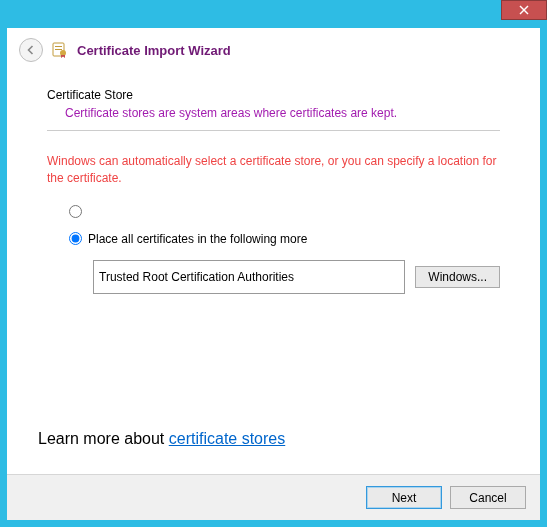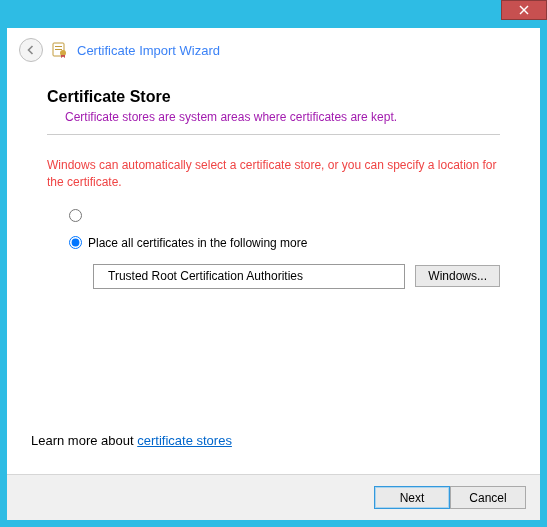--- a/index.html
+++ b/index.html
@@ -62,29 +62,29 @@
     .back-btn svg { width: 12px; height: 12px; fill: #888; }
     .cert-icon {
       width: 18px;
       height: 18px;
       display: inline-flex;
       align-items: center;
       justify-content: center;
     }
     .wizard-title {
       font-size: 13px;
-      color: #3b82f6;
-      font-weight: normal;
+      color: #701a75;
+      font-weight: bold;
     }
     .body {
       padding: 18px 40px 0 40px;
     }
     .section-title {
-      font-weight: bold;
-      font-size: 16px;
+      font-weight: normal;
+      font-size: 12px;
       color: #000;
       margin-bottom: 4px;
     }
     .section-subtitle {
       font-size: 12px;
       color: #a21caf;
       padding-left: 18px;
       margin-bottom: 10px;
     }
     .hr {
@@ -121,60 +121,61 @@
       font-size: 12px;
       margin-bottom: 4px;
     }
     .store-row {
       display: flex;
       align-items: center;
       gap: 10px;
     }
     .store-input {
       flex: 1;
-      height: 25px;
+      height: 34px;
       border: 1px solid #999;
-      padding: 2px 14px;
+      padding: 2px 5px;
       font-size: 12px;
       font-family: inherit;
       background: #fff;
     }
     .browse-btn {
       height: 22px;
       padding: 0 12px;
       font-size: 12px;
       font-family: inherit;
       background: #eaeaea;
       border: 1px solid #aaa;
       cursor: pointer;
       min-width: 74px;
     }
     .learn-more {
       position: absolute;
-      left: 24px;
+      left: 31px;
       bottom: 72px;
-      font-size: 13px;
+      font-size: 16px;
       margin-top: 14px;
     }
     .learn-more a {
       color: #0066cc;
       text-decoration: underline;
       cursor: pointer;
     }
     .footer {
       position: absolute;
       bottom: 0;
       left: 0;
       right: 0;
       border-top: 1px solid #d6d6d6;
       height: 46px;
       display: flex;
       justify-content: flex-end;
       align-items: center;
       padding-right: 14px;
+      gap: 8px;
       background: #f0f0f0;
     }
     .footer button {
       height: 23px;
       min-width: 76px;
       font-size: 12px;
       font-family: inherit;
       background: #eaeaea;
       border: 1px solid #aaa;
       cursor: pointer;

